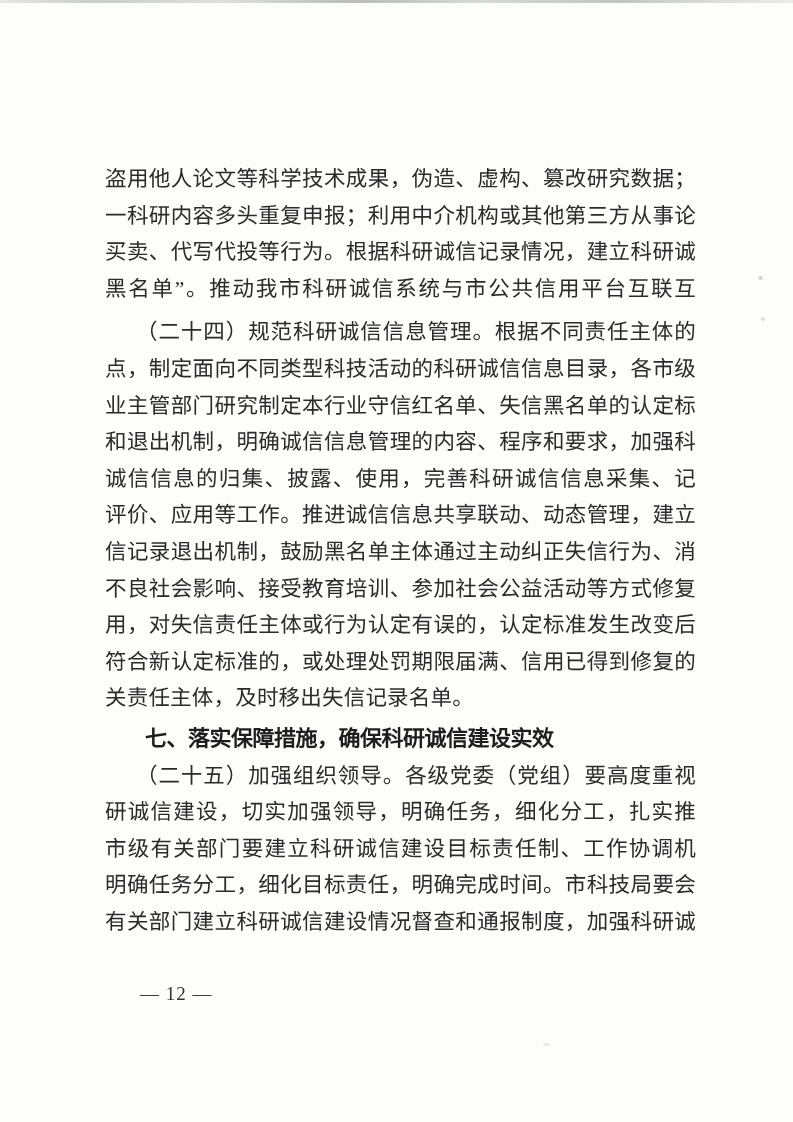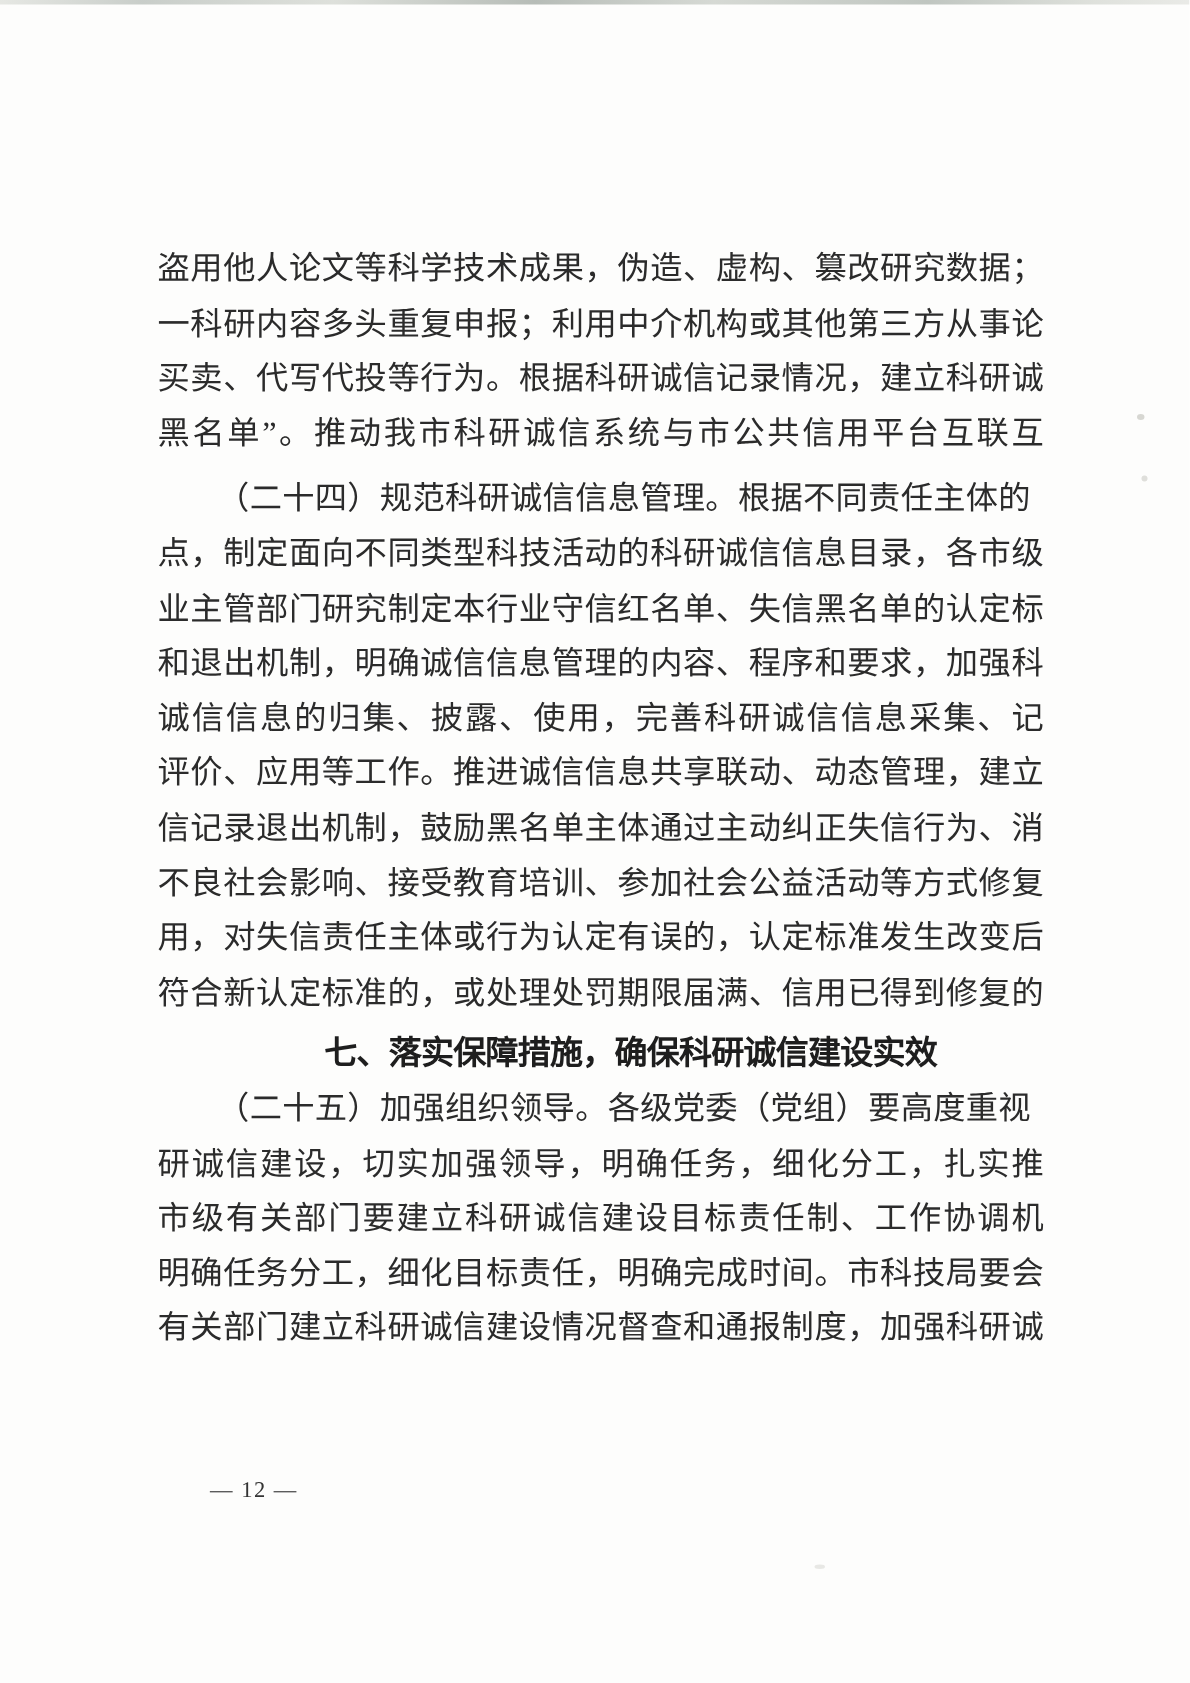--- a/index.html
+++ b/index.html
@@ -59,36 +59,36 @@
     white-space: nowrap;
     overflow: hidden;
     text-align: left;
   }
   .line.full {
     text-align: justify;
     text-align-last: justify;
     text-justify: inter-character;
     white-space: normal;
   }
-  .line.indent { padding-left: 31px; text-align: center; }
+  .line.indent { padding-left: 31px; }
 
   .heading .line {
     font-family: "Liberation Sans", "DejaVu Sans", sans-serif;
     font-weight: 700;
     color: #1e1e1e;
     font-size: 22px;
     letter-spacing: -0.5px;
     padding-left: 40px;
   }
 
   .page-number {
     position: absolute;
     left: 140px;
     top: 982px;
-    font-size: 15px;
+    font-size: 19px;
     line-height: 24px;
     color: #333;
     letter-spacing: 1px;
     font-family: "Liberation Serif", "DejaVu Serif", serif;
   }
 </style>
 </head>
 <body>
 
 <div class="page">
@@ -108,20 +108,21 @@
         <div class="line full indent">（二十四）规范科研诚信信息管理。根据不同责任主体的特</div>
         <div class="line full">点，制定面向不同类型科技活动的科研诚信信息目录，各市级行</div>
         <div class="line full">业主管部门研究制定本行业守信红名单、失信黑名单的认定标准</div>
         <div class="line full">和退出机制，明确诚信信息管理的内容、程序和要求，加强科研</div>
         <div class="line full">诚信信息的归集、披露、使用，完善科研诚信信息采集、记录、</div>
         <div class="line full">评价、应用等工作。推进诚信信息共享联动、动态管理，建立失</div>
         <div class="line full">信记录退出机制，鼓励黑名单主体通过主动纠正失信行为、消除</div>
         <div class="line full">不良社会影响、接受教育培训、参加社会公益活动等方式修复信</div>
         <div class="line full">用，对失信责任主体或行为认定有误的，认定标准发生改变后不</div>
         <div class="line full">符合新认定标准的，或处理处罚期限届满、信用已得到修复的相</div>
+        <div class="line">关责任主体，及时移出失信记录名单。</div>
       </div>
       <div class="paragraph heading p-heading-7">
         <div class="line indent">七、落实保障措施，确保科研诚信建设实效</div>
       </div>
       <div class="paragraph body p-para-25">
         <div class="line full indent">（二十五）加强组织领导。各级党委（党组）要高度重视科</div>
         <div class="line full">研诚信建设，切实加强领导，明确任务，细化分工，扎实推进。</div>
         <div class="line full">市级有关部门要建立科研诚信建设目标责任制、工作协调机制，</div>
         <div class="line full">明确任务分工，细化目标责任，明确完成时间。市科技局要会同</div>
         <div class="line full">有关部门建立科研诚信建设情况督查和通报制度，加强科研诚信</div>

